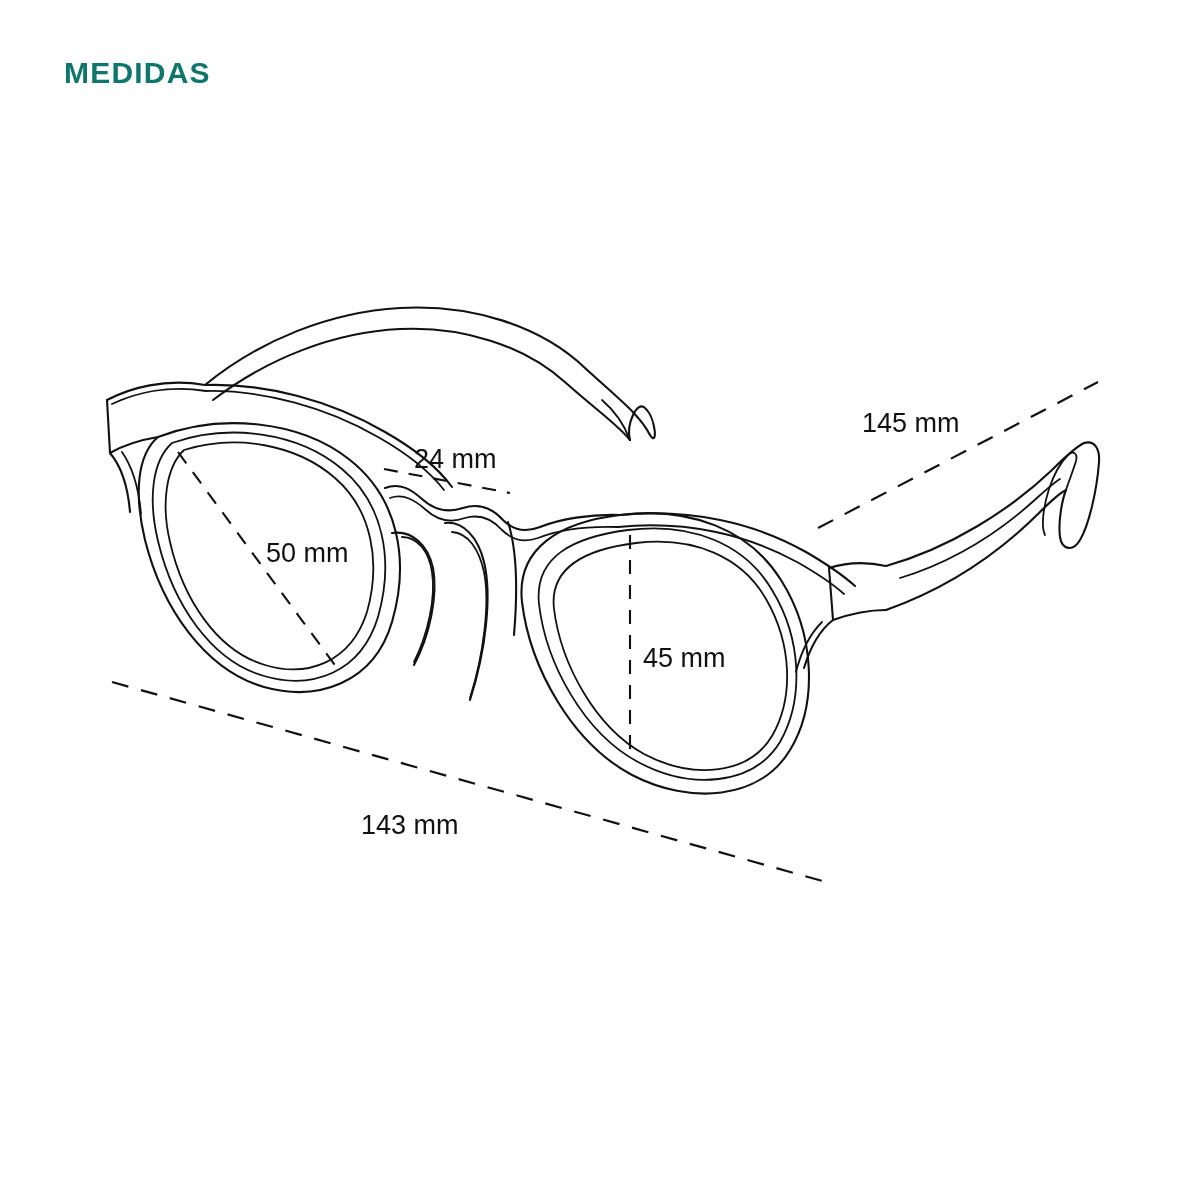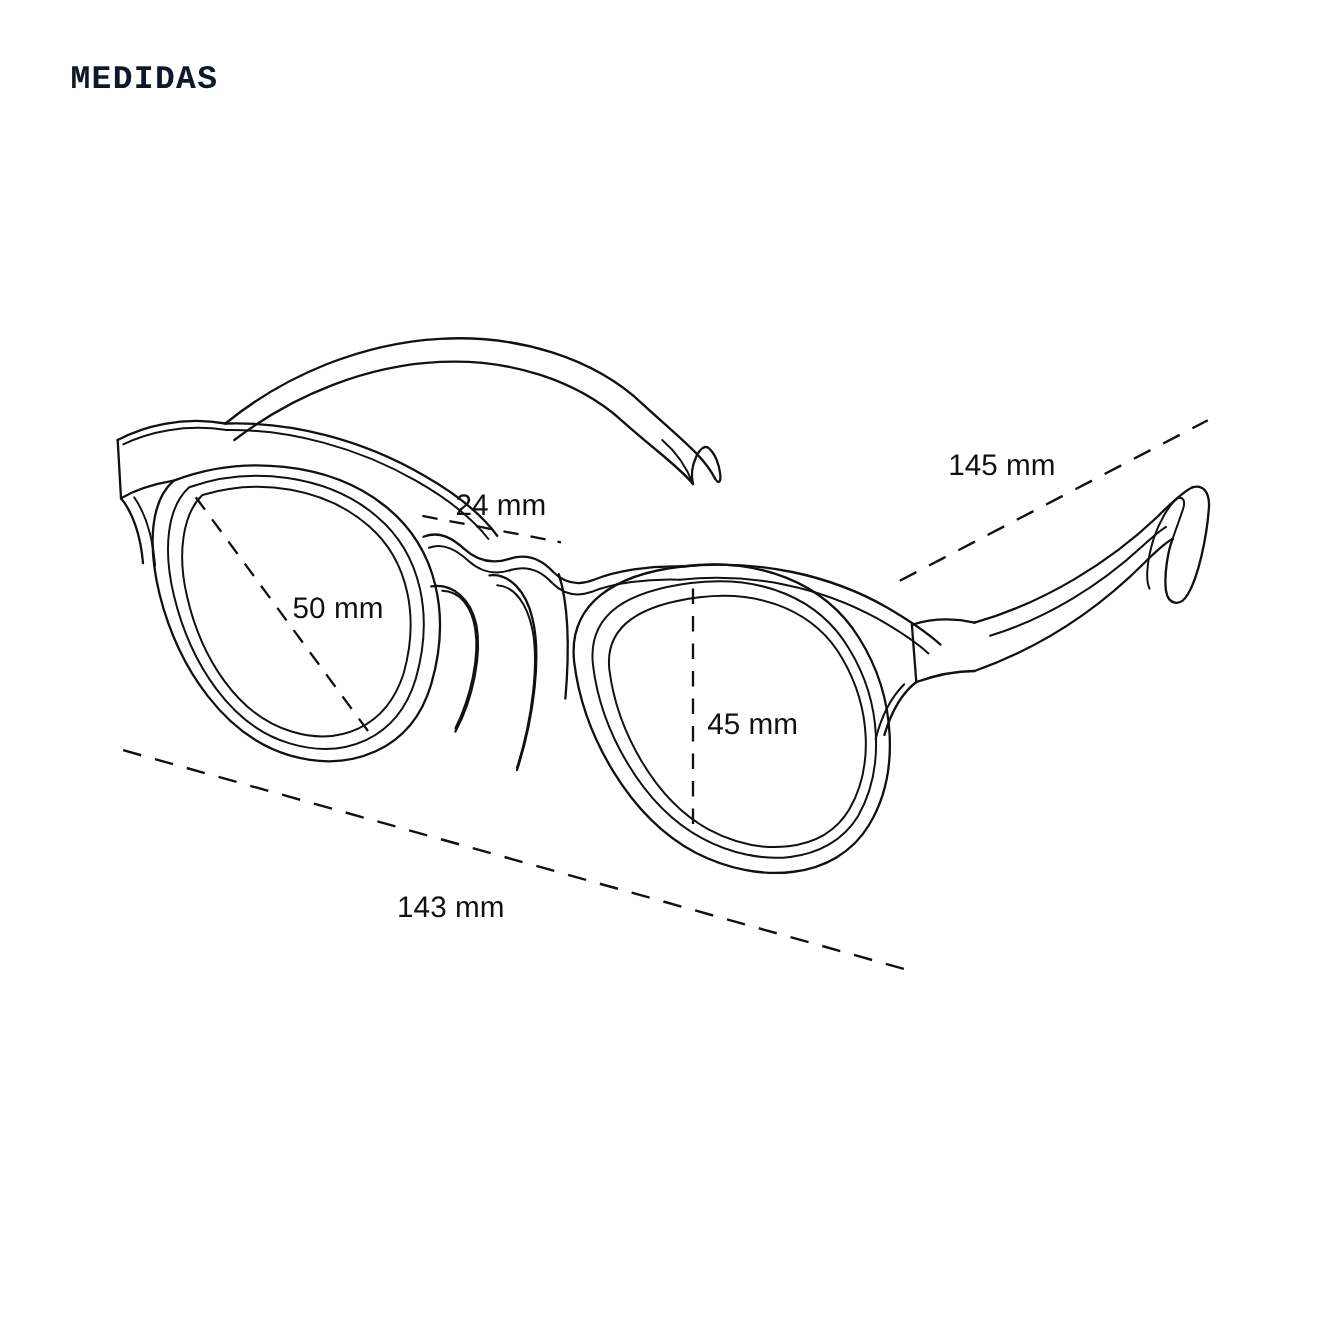--- a/index.html
+++ b/index.html
@@ -15,24 +15,23 @@
     overflow: hidden;
     position: relative;
   }
   #page-title {
     position: absolute;
     left: 64px;
     top: 58px;
     font-size: 30px;
     font-weight: bold;
     letter-spacing: 1.2px;
-    color: #0f172a;
+    color: #0f766e;
     margin: 0;
     line-height: 1;
-    font-family: Liberation Mono, monospace;
   }
   #diagram-wrap {
     position: absolute;
     left: 0;
     top: 0;
     width: 1200px;
     height: 1200px;
   }
   svg#glasses-diagram {
     display: block;

